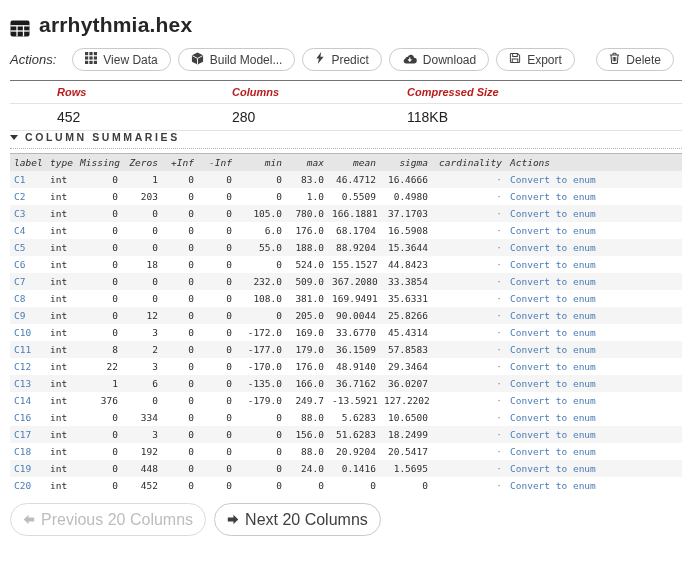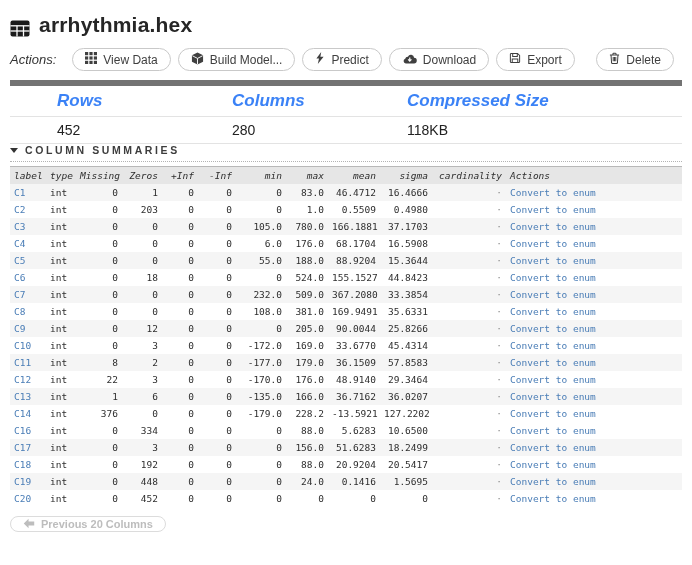--- a/index.html
+++ b/index.html
@@ -25,21 +25,21 @@
     font-family:"Liberation Sans",sans-serif;font-size:12px;color:#404040;
     cursor:pointer;white-space:nowrap;
   }
   .btn svg{flex:0 0 auto;}
   .btn-delete{margin-left:auto;margin-right:8px;}
   .btn:disabled{color:#bdbdbd;border-color:#dcdcdc;cursor:default;}
 
   
   .summary{width:100%;border-collapse:collapse;margin-top:9px;}
   .summary th,.summary td{text-align:left;padding:5px 0;border-bottom:1px solid #e3e3e3;}
-  .summary th{border-top:6px solid #737373;font-style:italic;font-weight:600;font-size:17px;color:#3b82f6;}
+  .summary th{border-top:1px solid #737373;font-style:italic;font-weight:600;font-size:11px;color:#b91c1c;}
   .summary td{font-size:14px;color:#222;}
   .summary .c1{width:175px;padding-left:47px;}
   .summary .c2{width:175px;}
 
   
   .section-heading{
     margin-top:0;padding-bottom:5px;border-bottom:1px dotted #b3b3b3;
     display:flex;align-items:center;gap:7px;
     font-size:10.5px;font-weight:700;letter-spacing:2.6px;color:#3d3d3d;
   }
@@ -56,21 +56,21 @@
   }
   table.grid td{padding:2px 4px;white-space:nowrap;overflow:hidden;}
   table.grid .num{text-align:right;}
   table.grid .lft{text-align:left;}
   table.grid tr.odd{background:#f5f5f5;}
   table.grid a{color:#4a7db6;text-decoration:none;}
   .dot{color:#8a8a8a;}
 
   
   .pagination{display:flex;gap:8px;margin-top:9px;}
-  .pagination .btn{height:16px;font-size:11px;font-weight:bold;}
+  .pagination .btn{height:33px;font-size:16px;}
 </style>
 </head>
 <body>
 
 <div class="page">
 
   <div class="title-row">
     <span>
       <svg width="20" height="17" viewBox="0 0 20 17">
         <rect x="0.5" y="0.5" width="19" height="16" rx="2" fill="#1c1c1c"></rect>
@@ -396,21 +396,21 @@
         <td class="lft"><a href="#">Convert to enum</a></td>
       </tr>
         <tr>
         <td class="lft"><a href="#">C14</a></td>
         <td class="lft">int</td>
         <td class="num">376</td>
         <td class="num">0</td>
         <td class="num">0</td>
         <td class="num">0</td>
         <td class="num">-179.0</td>
-        <td class="num">228.2</td>
+        <td class="num">249.7</td>
         <td class="num">-13.5921</td>
         <td class="num">127.2202</td>
         <td class="num"><span class="dot">·</span></td>
         <td class="lft"><a href="#">Convert to enum</a></td>
       </tr>
         <tr>
         <td class="lft"><a href="#">C16</a></td>
         <td class="lft">int</td>
         <td class="num">0</td>
         <td class="num">334</td>
@@ -484,15 +484,23 @@
 
   <div class="pagination">
     <button class="btn" disabled="">
       <span>
         <svg width="12" height="11" viewBox="0 0 13 12">
           <path fill="currentColor" d="M6 .8 L.8 6 L6 11.2 V8.1 H12.2 V3.9 H6 Z"></path>
         </svg>
       </span>
       <span>Previous 20 Columns</span>
     </button>
+    <button class="btn">
+      <span>
+        <svg width="12" height="11" viewBox="0 0 13 12">
+          <path fill="currentColor" d="M7 .8 L12.2 6 L7 11.2 V8.1 H.8 V3.9 H7 Z"></path>
+        </svg>
+      </span>
+      <span>Next 20 Columns</span>
+    </button>
   </div>
 
 </div>
 
 </body></html>

